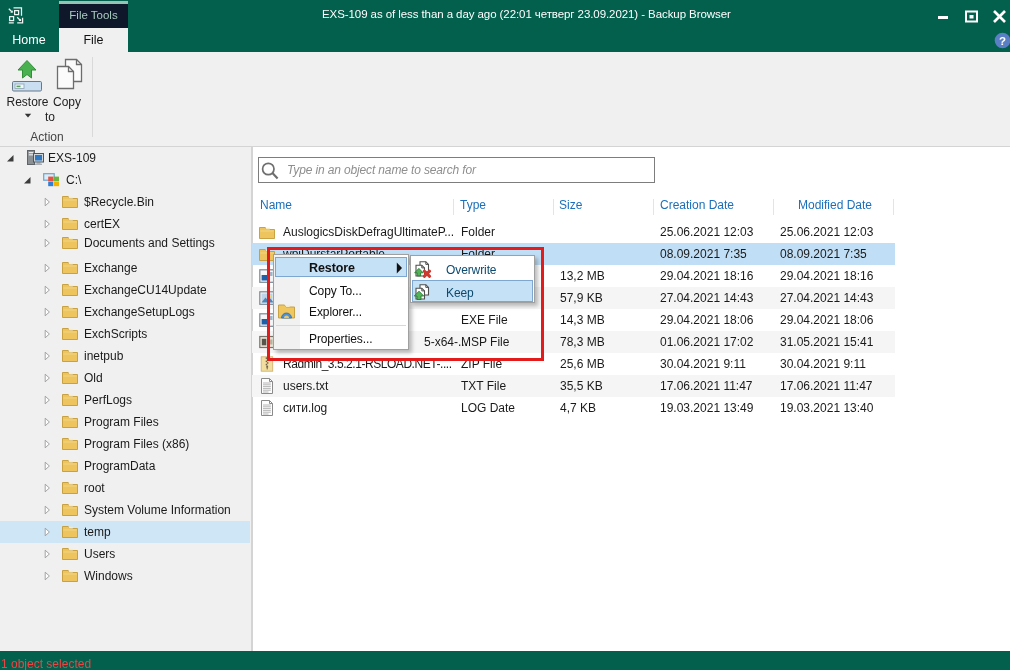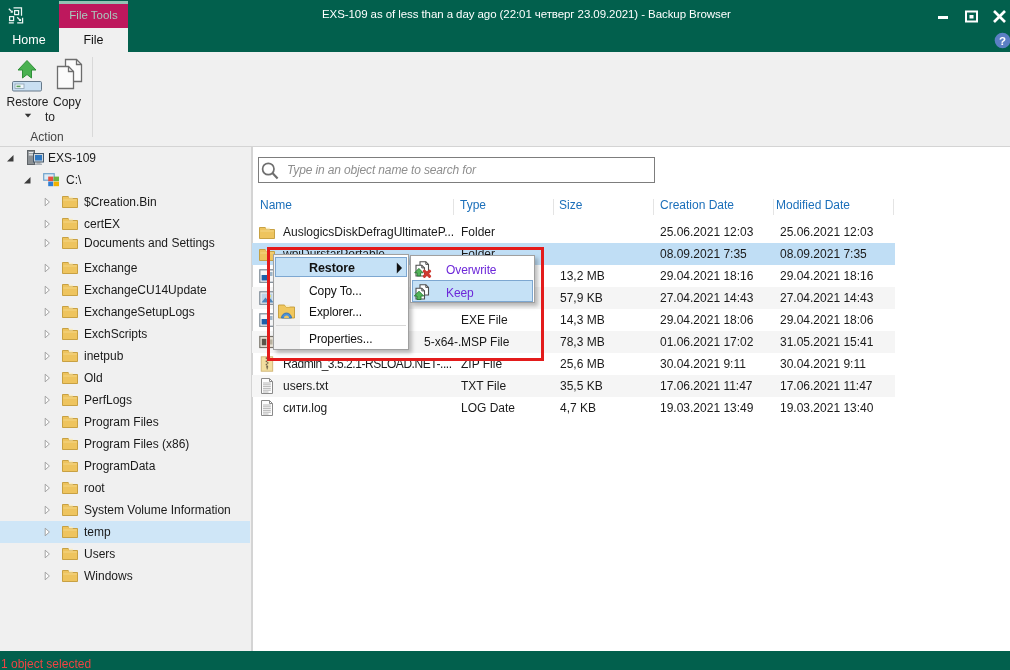--- a/index.html
+++ b/index.html
@@ -7,21 +7,21 @@
        font-family:"Liberation Sans",sans-serif;background:#fff;}
   .abs{position:absolute;}
   .tx{position:absolute;white-space:nowrap;}
   
   .green{background:#02604d;}
   
   #titlebar{left:0;top:0;width:1010px;height:28px;}
   #title{left:322px;top:8px;font-size:11.5px;letter-spacing:-0.08px;color:#fff;}
   
   #tabrow{left:0;top:28px;width:1010px;height:24px;}
-  #ftools{left:59px;top:1px;width:69px;height:27px;background:#be185d;}
+  #ftools{left:59px;top:1px;width:69px;height:27px;background:#0f172a;}
   #ftools .line{position:absolute;left:0;top:0;width:69px;height:3px;background:#93c3b4;}
   #ftools .t{position:absolute;left:0;top:8px;width:69px;text-align:center;font-size:11.5px;color:#a9cabe;}
   #hometab{left:8px;top:28px;width:42px;height:24px;color:#fff;font-size:12.5px;text-align:center;line-height:24px;}
   #filetab{left:59px;top:28px;width:69px;height:24px;background:#f0f0f0;color:#111;font-size:12.5px;text-align:center;line-height:24px;}
   
   #ribbon{left:0;top:52px;width:1010px;height:95px;background:#f0f0f0;border-bottom:1px solid #d4d4d4;box-sizing:border-box;}
   #actionlbl{left:14px;top:130px;width:66px;text-align:center;font-size:12px;color:#444;position:absolute;}
   #ribsep{left:92px;top:57px;width:1px;height:80px;background:#d9d9d9;position:absolute;}
   
   #content{left:0;top:147px;width:1010px;height:504px;background:#fff;}
@@ -45,21 +45,21 @@
   #stext{left:1px;top:657px;color:#ef4444;font-size:12px;}
   
   #menu{left:273px;top:254px;width:136px;height:96px;background:#fff;border:1px solid #a0a0a0;box-sizing:border-box;box-shadow:3px 3px 4px rgba(0,0,0,0.25);}
   #menugutter{position:absolute;left:0;top:0;width:26px;height:94px;background:#f1f1f1;}
   .mitem{position:absolute;left:35px;font-size:12px;letter-spacing:-0.1px;color:#111;white-space:nowrap;}
   #mhl{position:absolute;left:1px;top:2px;width:132px;height:20px;background:#c5e1f6;border:1px solid #7da7d1;box-sizing:border-box;}
   #msep{position:absolute;left:2px;top:70px;width:130px;height:1px;background:#d8d8d8;}
   
   #submenu{left:410px;top:255px;width:125px;height:48px;background:#fff;border:1px solid #a0a0a0;box-sizing:border-box;box-shadow:3px 3px 4px rgba(0,0,0,0.25);}
   #skeephl{position:absolute;left:1px;top:24px;width:121px;height:22px;background:#c5e1f6;border:1px solid #7da7d1;box-sizing:border-box;}
-  .sitem{position:absolute;left:35px;font-size:12px;letter-spacing:-0.1px;color:#6d28d9;white-space:nowrap;}
+  .sitem{position:absolute;left:35px;font-size:12px;letter-spacing:-0.1px;color:#0c4a6e;white-space:nowrap;}
   
   #redrect{left:267px;top:247px;width:277px;height:114px;border:3px solid #e31b1b;box-sizing:border-box;}
 </style>
 </head>
 <body>
 
 <div class="abs green" id="titlebar"></div>
 <div class="tx" id="title">EXS-109 as of less than a day ago (22:01 четверг 23.09.2021) - Backup Browser</div>
 
 <svg class="abs" style="left:930px;top:6px" width="80" height="18" viewBox="0 0 80 18">
@@ -154,21 +154,21 @@
   </div>
 <div class="trow" style="top:191px">
     <svg class="abs" style="left:44px;top:6px" width="7" height="10" viewBox="0 0 7 10">
       <polygon points="1.2,1.2 5.4,5 1.2,8.8" fill="#fdfdfd" stroke="#9a9a9a" stroke-width="0.9"></polygon>
     </svg>
     <svg class="abs" style="left:62px;top:4px" width="16" height="14" viewBox="0 0 16 14">
       <path d="M0.5 1.5 h5.8 l1.4 2 h7.8 v9 h-15 z" fill="#eec45e" stroke="#c39b38" stroke-width="0.9"></path>
       <path d="M6.5 1.8 l1.1 1.7 h3.2 v-1.7 z" fill="#f9ecc0"></path>
       <path d="M1.3 4.3 h13.4 v1.4 h-13.4 z" fill="#f3d27b"></path>
     </svg>
-    <span class="lbl" style="left:84px">$Creation.Bin</span>
+    <span class="lbl" style="left:84px">$Recycle.Bin</span>
   </div>
 <div class="trow" style="top:213px">
     <svg class="abs" style="left:44px;top:6px" width="7" height="10" viewBox="0 0 7 10">
       <polygon points="1.2,1.2 5.4,5 1.2,8.8" fill="#fdfdfd" stroke="#9a9a9a" stroke-width="0.9"></polygon>
     </svg>
     <svg class="abs" style="left:62px;top:4px" width="16" height="14" viewBox="0 0 16 14">
       <path d="M0.5 1.5 h5.8 l1.4 2 h7.8 v9 h-15 z" fill="#eec45e" stroke="#c39b38" stroke-width="0.9"></path>
       <path d="M6.5 1.8 l1.1 1.7 h3.2 v-1.7 z" fill="#f9ecc0"></path>
       <path d="M1.3 4.3 h13.4 v1.4 h-13.4 z" fill="#f3d27b"></path>
     </svg>
@@ -355,21 +355,21 @@
 <svg class="abs" style="left:261px;top:161px" width="20" height="20" viewBox="0 0 20 20">
   <circle cx="7.3" cy="8" r="5.7" fill="none" stroke="#6e6e6e" stroke-width="1.7"></circle>
   <line x1="11.4" y1="12.1" x2="16.6" y2="17.4" stroke="#6e6e6e" stroke-width="2.2"></line>
 </svg>
 <div class="tx" id="phold">Type in an object name to search for</div>
 
 <div class="hdr" style="left:260px">Name</div>
 <div class="hdr" style="left:460px">Type</div>
 <div class="hdr" style="left:559px">Size</div>
 <div class="hdr" style="left:660px">Creation Date</div>
-<div class="hdr" style="left:776px">Modified Date</div>
+<div class="hdr" style="left:798px">Modified Date</div>
 <div class="hsep" style="left:453px"></div>
 <div class="hsep" style="left:553px"></div>
 <div class="hsep" style="left:653px"></div>
 <div class="hsep" style="left:773px"></div>
 <div class="hsep" style="left:893px"></div>
 <div class="lrow" style="top:221px">
     <svg class="ic16" style="top:4px" width="16" height="14" viewBox="0 0 16 14">
       <path d="M0.5 1.5 h5.8 l1.4 2 h7.8 v9 h-15 z" fill="#eec45e" stroke="#c39b38" stroke-width="0.9"></path>
       <path d="M6.5 1.8 l1.1 1.7 h3.2 v-1.7 z" fill="#f9ecc0"></path>
       <path d="M1.3 4.3 h13.4 v1.4 h-13.4 z" fill="#f3d27b"></path>

